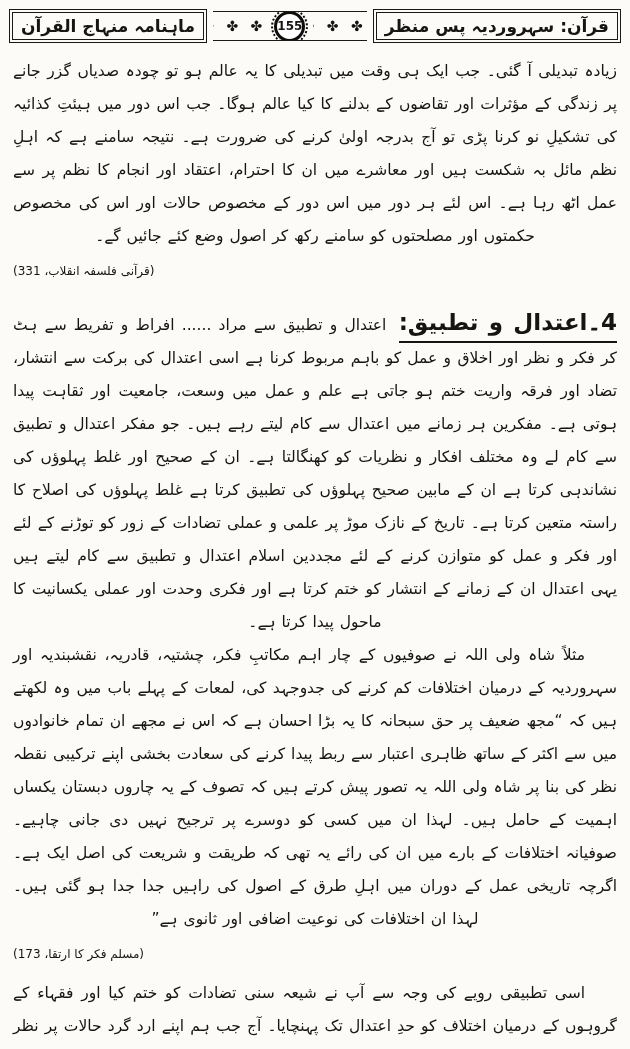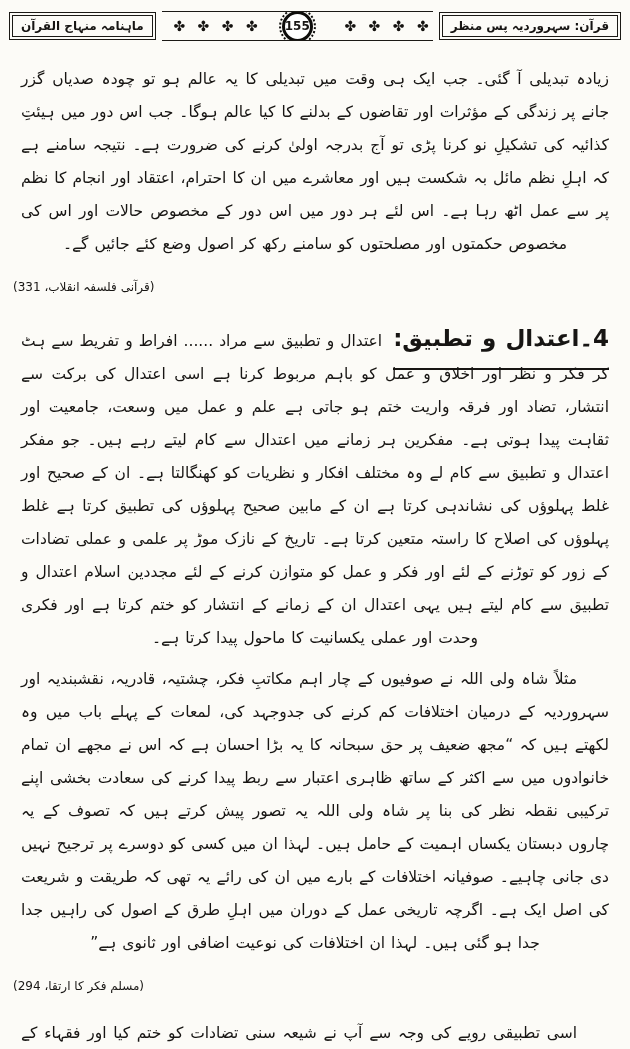--- a/index.html
+++ b/index.html
@@ -16,62 +16,62 @@
 
   
   .band {
     display:flex; direction:rtl; align-items:center;
     margin:7px 8px 2px 8px; height:38px;
   }
   .band-box {
     border:1.5px solid #1b1915;
     outline:1px solid #1b1915; outline-offset:2px;
     padding:3px 8px; margin:4px;
-    font-size:12px; font-weight:bold; white-space:nowrap;
+    font-size:17px; font-weight:bold; white-space:nowrap;
     background:#fcfbf7;
   }
   .band-mid {
     flex:1; display:flex; align-items:center; align-self:stretch;
     border-top:1.5px solid #1b1915; border-bottom:1.5px solid #1b1915;
     margin:4px 5px; overflow:hidden;
   }
   .orna {
     flex:1; overflow:hidden; white-space:nowrap; text-align:center;
     font-size:14px; letter-spacing:4px; line-height:28px; color:#14120f;
   }
   .medallion {
     flex:0 0 auto; direction:ltr;
-    width:25px; height:25px; margin:0 20px;
+    width:25px; height:25px; margin:0 8px;
     border:3px solid #0e0d0b; border-radius:50%;
     outline:2px dotted #0e0d0b; outline-offset:1px;
     background:#fff;
     display:flex; align-items:center; justify-content:center;
     font-size:12px; font-weight:bold;
   }
 
   
   .content { direction:rtl; padding:8px 13px 0 13px; }
   .content p {
-    margin:8px;
+    margin:0;
     font-size:15.5px; line-height:33px;
     text-align:justify; text-align-last:center;
     word-spacing:1px;
   }
   .content p.last-para { text-align-last:auto; }
   .indent { text-indent:32px; }
   .citation {
     direction:rtl; text-align:left;
     font-size:12px; line-height:30px;
     padding:3px 0 8px 0;
   }
   .head-para { margin-top:12px !important; }
   .sec-head {
     font-size:23px; font-weight:bold;
     border-bottom:2px solid #171513;
-    padding-bottom:17px;
+    padding-bottom:6px;
     margin-inline-end:5px;
     white-space:nowrap;
   }
 </style>
 </head>
 <body>
 
 <div class="page">
 
   <div class="band">
@@ -92,18 +92,18 @@
 
     <div class="citation">(قرآنی فلسفہ انقلاب، 331)</div>
 
     <p class="head-para">
       <span class="sec-head">4۔اعتدال و تطبیق:</span>
       <span>اعتدال و تطبیق سے مراد ...... افراط و تفریط سے ہٹ کر فکر و نظر اور اخلاق و عمل کو باہم مربوط کرنا ہے اسی اعتدال کی برکت سے انتشار، تضاد اور فرقہ واریت ختم ہو جاتی ہے علم و عمل میں وسعت، جامعیت اور ثقاہت پیدا ہوتی ہے۔ مفکرین ہر زمانے میں اعتدال سے کام لیتے رہے ہیں۔ جو مفکر اعتدال و تطبیق سے کام لے وہ مختلف افکار و نظریات کو کھنگالتا ہے۔ ان کے صحیح اور غلط پہلوؤں کی نشاندہی کرتا ہے ان کے مابین صحیح پہلوؤں کی تطبیق کرتا ہے غلط پہلوؤں کی اصلاح کا راستہ متعین کرتا ہے۔ تاریخ کے نازک موڑ پر علمی و عملی تضادات کے زور کو توڑنے کے لئے اور فکر و عمل کو متوازن کرنے کے لئے مجددین اسلام اعتدال و تطبیق سے کام لیتے ہیں یہی اعتدال ان کے زمانے کے انتشار کو ختم کرتا ہے اور فکری وحدت اور عملی یکسانیت کا ماحول پیدا کرتا ہے۔</span>
     </p>
 
     <p class="indent">مثلاً شاہ ولی اللہ نے صوفیوں کے چار اہم مکاتبِ فکر، چشتیہ، قادریہ، نقشبندیہ اور سہروردیہ کے درمیان اختلافات کم کرنے کی جدوجہد کی، لمعات کے پہلے باب میں وہ لکھتے ہیں کہ “مجھ ضعیف پر حق سبحانہ کا یہ بڑا احسان ہے کہ اس نے مجھے ان تمام خانوادوں میں سے اکثر کے ساتھ ظاہری اعتبار سے ربط پیدا کرنے کی سعادت بخشی اپنے ترکیبی نقطہ نظر کی بنا پر شاہ ولی اللہ یہ تصور پیش کرتے ہیں کہ تصوف کے یہ چاروں دبستان یکساں اہمیت کے حامل ہیں۔ لہذا ان میں کسی کو دوسرے پر ترجیح نہیں دی جانی چاہیے۔ صوفیانہ اختلافات کے بارے میں ان کی رائے یہ تھی کہ طریقت و شریعت کی اصل ایک ہے۔ اگرچہ تاریخی عمل کے دوران میں اہلِ طرق کے اصول کی راہیں جدا جدا ہو گئی ہیں۔ لہذا ان اختلافات کی نوعیت اضافی اور ثانوی ہے”</p>
 
-    <div class="citation">(مسلم فکر کا ارتقا، 294)</div>
+    <div class="citation">(مسلم فکر کا ارتقا، 173)</div>
 
     <p class="indent last-para">اسی تطبیقی رویے کی وجہ سے آپ نے شیعہ سنی تضادات کو ختم کیا اور فقہاء کے گروہوں کے درمیان اختلاف کو حدِ اعتدال تک پہنچایا۔ آج جب ہم اپنے ارد گرد حالات پر نظر ڈالتے ہیں تو معلوم ہوتا ہے کہ اکیسویں صدی عیسوی میں عجیب افراط و تفریط پائی جاتی ہے۔ ایک طرف تجدد پسند لوگ ہیں جو ہر نئے سائنسی انکشاف کو، مسلمہ اصول بننے سے قبل مستند سمجھتے ہیں۔ جس بنا پر وہ اسلامی تعلیمات کی صحت و ثقاہت اس وقت تک مانتے ہیں جب وہ ہر سائنسی مفروضے کی تصدیق کرے۔ دوسری طرف قدامت پسند لوگ ہیں جو مسلمہ سائنسی تحقیقات کو بھی نہیں مانتے وہ اسلامی تعلیمات کی لغوی و اصطلاحی تعبیرات کو حتمی سمجھتے ہیں خواہ ان کا تعلق سائنسی حقائق سے ہی ہو۔ پروفیسر ڈاکٹر طاہرالقادری نے ان کے مابین تطبیق پیدا کی کہ سائنسی انکشافات کو صحیح مانا جائے جب وہ مسلمہ تحقیق بن جائے۔ اور قرآنی الفاظ کی وہ تعبیر کی جائے جو ان تحقیقات کے مطابق ہو۔ آپ نے نہ صرف ان میں اعتدال پیدا کیا بلکہ قرآن مجید کے ترجمہ “عرفان القرآن” میں اس کا بخوبی اہتمام کیا۔ نمونے کے</p>
 
   </div>
 </div>
 
 </body></html>

